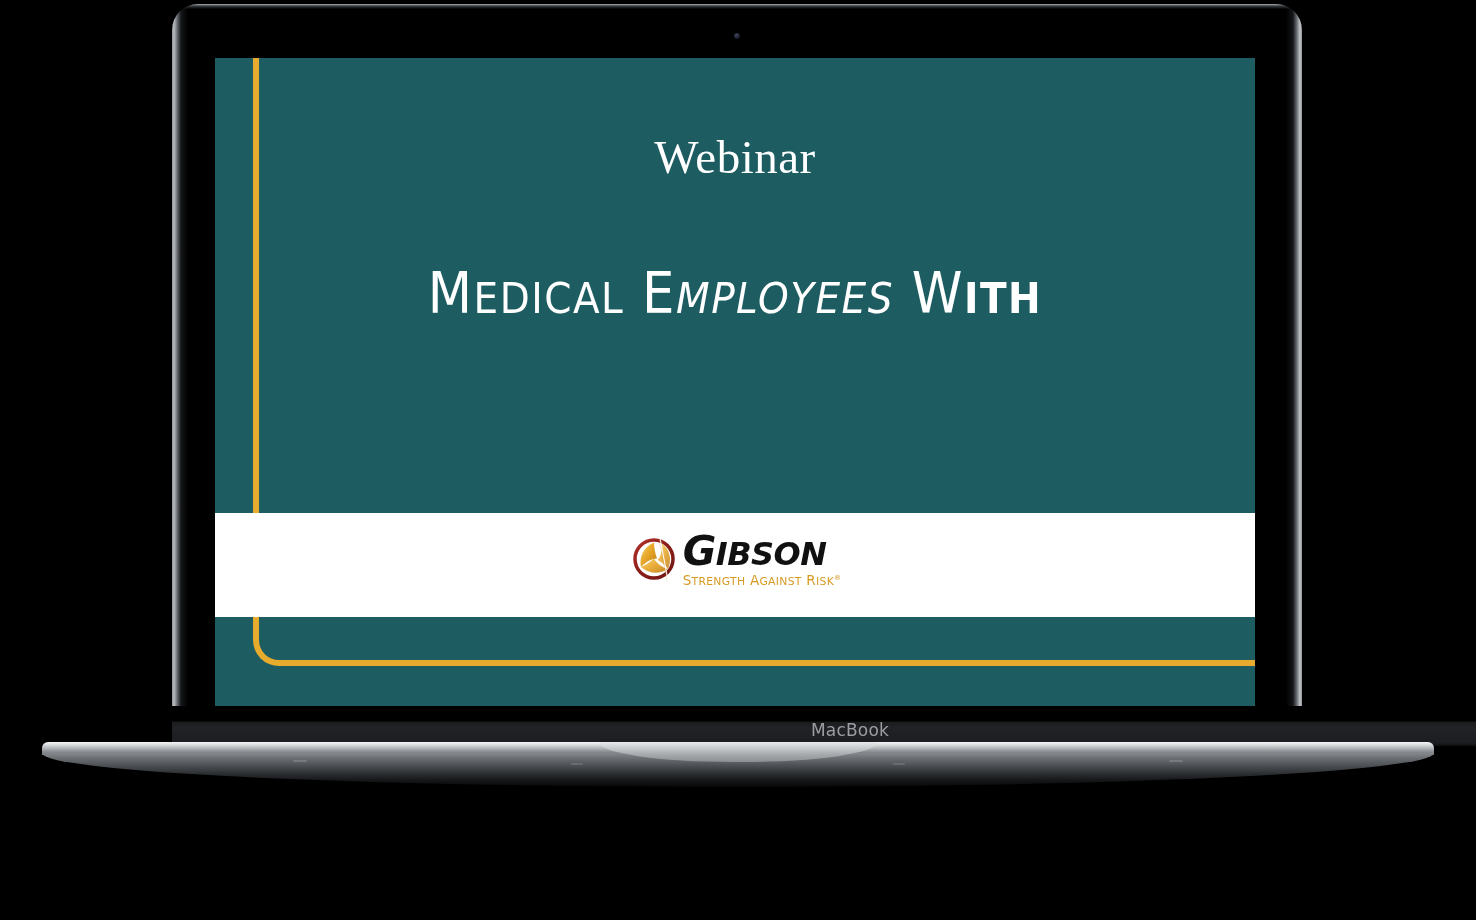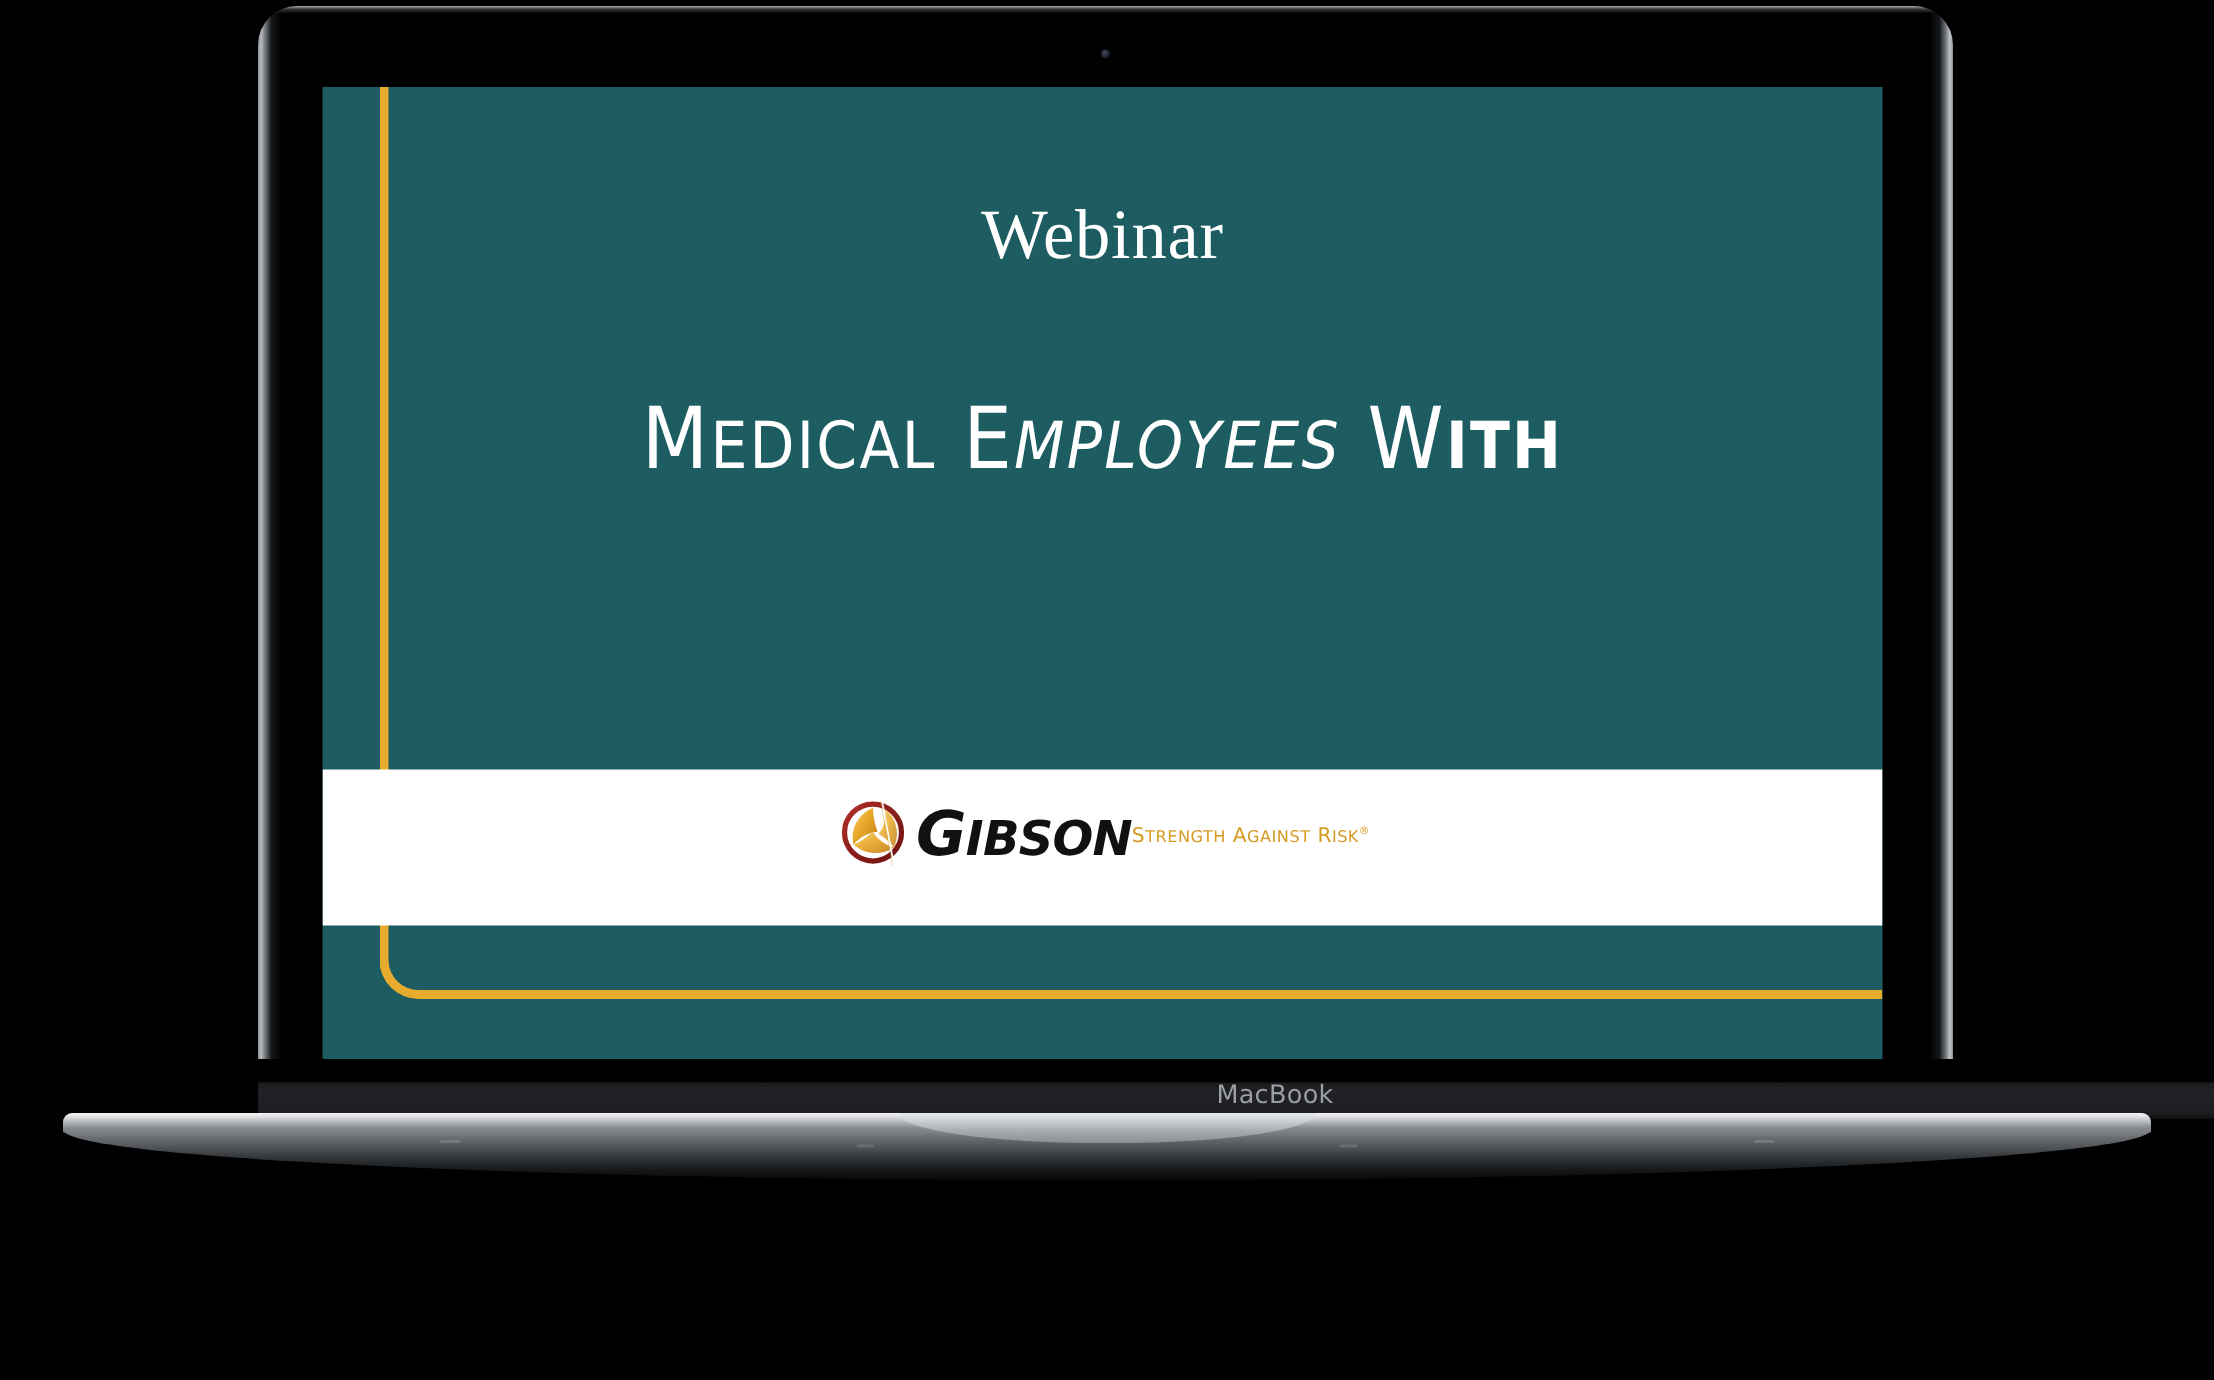--- a/index.html
+++ b/index.html
@@ -179,21 +179,22 @@
     align-items: center;
     gap: 4px;
   }
   .gibson-mark {
     width: 50px;
     height: 50px;
     flex: 0 0 50px;
   }
   .gibson-words {
     display: flex;
-    align-items: center;
+    flex-direction: column;
+    align-items: flex-start;
     margin-top: 2px;
   }
   .gibson-name {
     font-family: "DejaVu Sans", sans-serif;
     font-size: 41px;
     font-weight: 700;
     font-style: italic;
     color: #111111;
     letter-spacing: -0.5px;
     line-height: 0.95;

